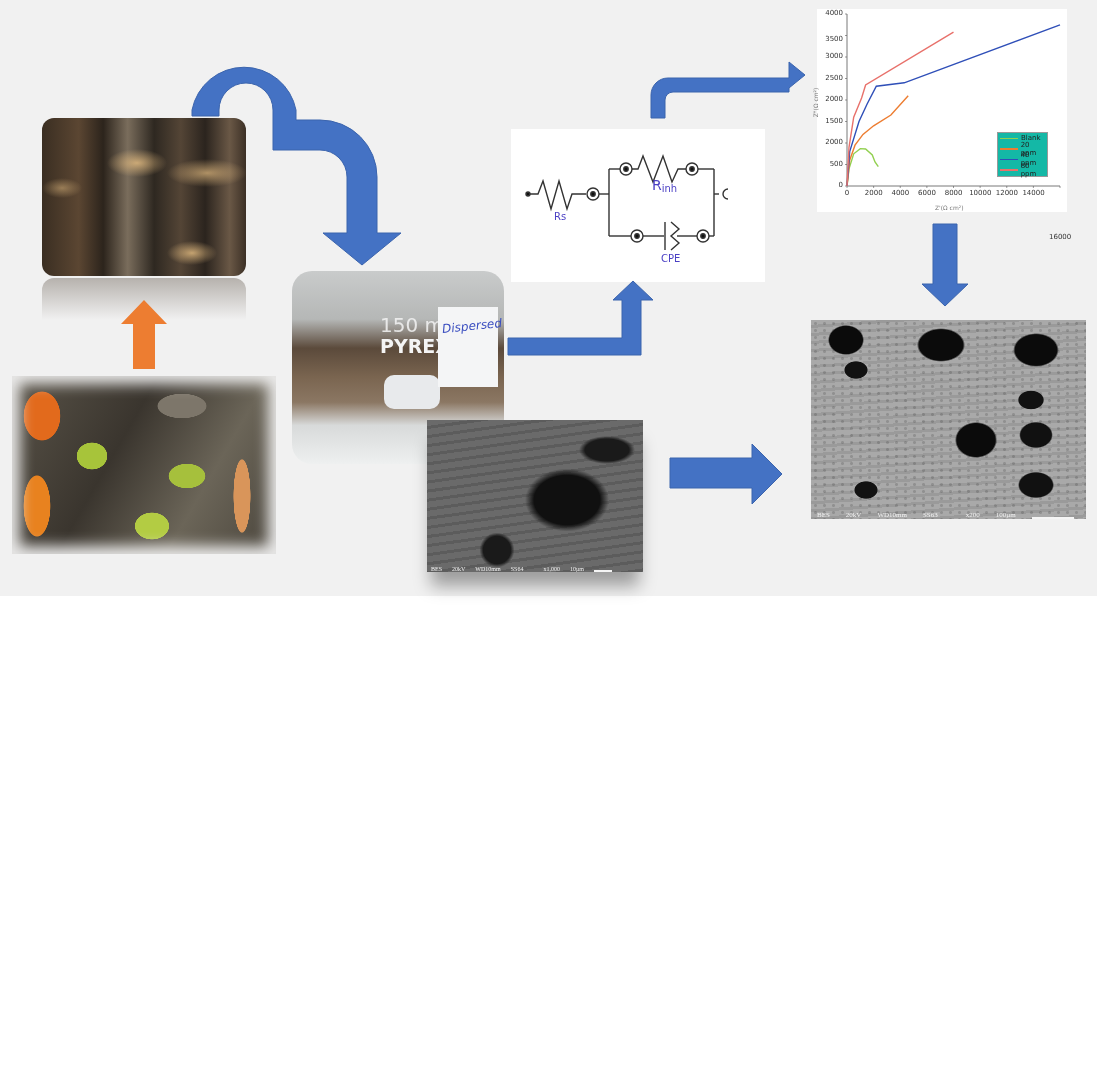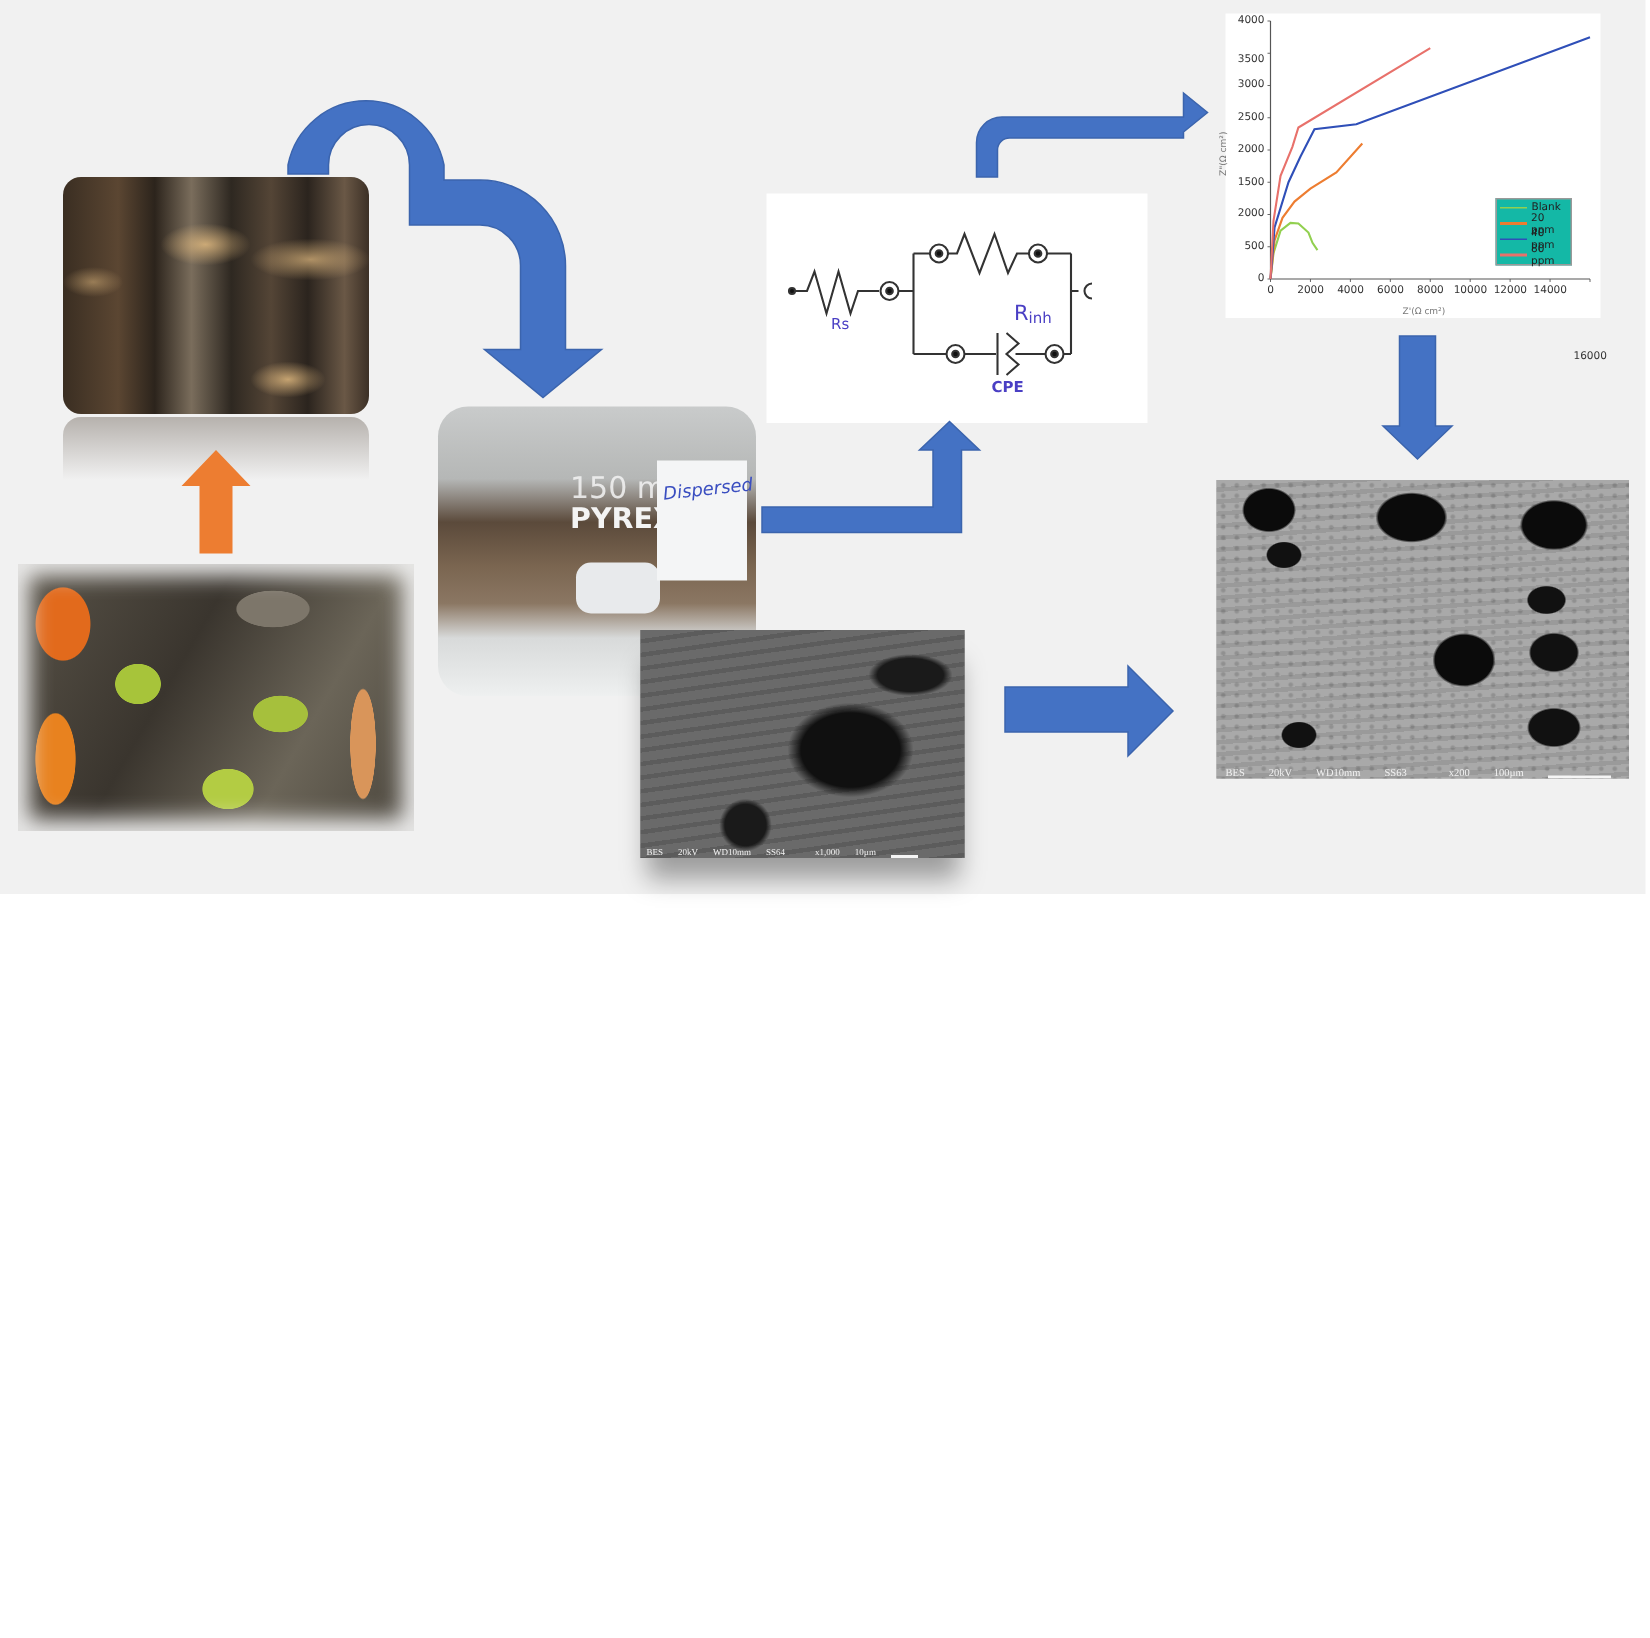--- a/index.html
+++ b/index.html
@@ -64,23 +64,23 @@
       #a5a5a5; }
   .sem-bar { position:absolute; left:0; right:0; bottom:0; height:14px; display:flex; align-items:flex-end; gap:10px; padding-left:4px;
     font-family:Liberation Serif, serif; color:#f2f2f2; font-size:6px; white-space:nowrap;margin-top:39px; }
   .sem-large .sem-bar { font-size:7px; gap:16px; padding-left:6px; height:16px; }
   .scale-line { display:inline-block; height:2px; background:#f5f5f5; }
 
   
   .circuit { left:511px; top:129px; width:254px; height:153px; background:#ffffff; }
   .circuit-label { position:absolute; font-family:"DejaVu Sans", sans-serif; color:#4a3fc4; }
   .lbl-rs { left:43px; top:82px; font-size:10px; }
-  .lbl-rinh { left:141px; top:72px; font-size:14px;margin-left:24px; }
+  .lbl-rinh { left:141px; top:48px; font-size:14px; }
   .lbl-rinh sub { font-size:10px; vertical-align:-2px; }
-  .lbl-cpe { left:150px; top:124px; font-size:10px;font-weight:bold; }
+  .lbl-cpe { left:150px; top:124px; font-size:10px; }
 
   
   .chart { left:817px; top:9px; width:250px; height:203px; background:#ffffff; }
   .chart-tick { position:absolute; font-family:"DejaVu Sans", sans-serif; font-size:7px; color:#333; }
   .chart-axis-label { position:absolute; font-family:"DejaVu Sans", sans-serif; font-size:6px; color:#777; }
   .legend { position:absolute; left:180px; top:123px; width:49px; height:43px; border:1px solid #999; background:#14b8a6; }
   .legend-item { display:flex; align-items:center; height:10.5px; font-family:"DejaVu Sans", sans-serif; font-size:7px; color:#222; }
   .legend-swatch { width:18px; height:1.5px; margin:0 3px 0 2px; }
 
   svg.arrows { position:absolute; left:0; top:0; }

